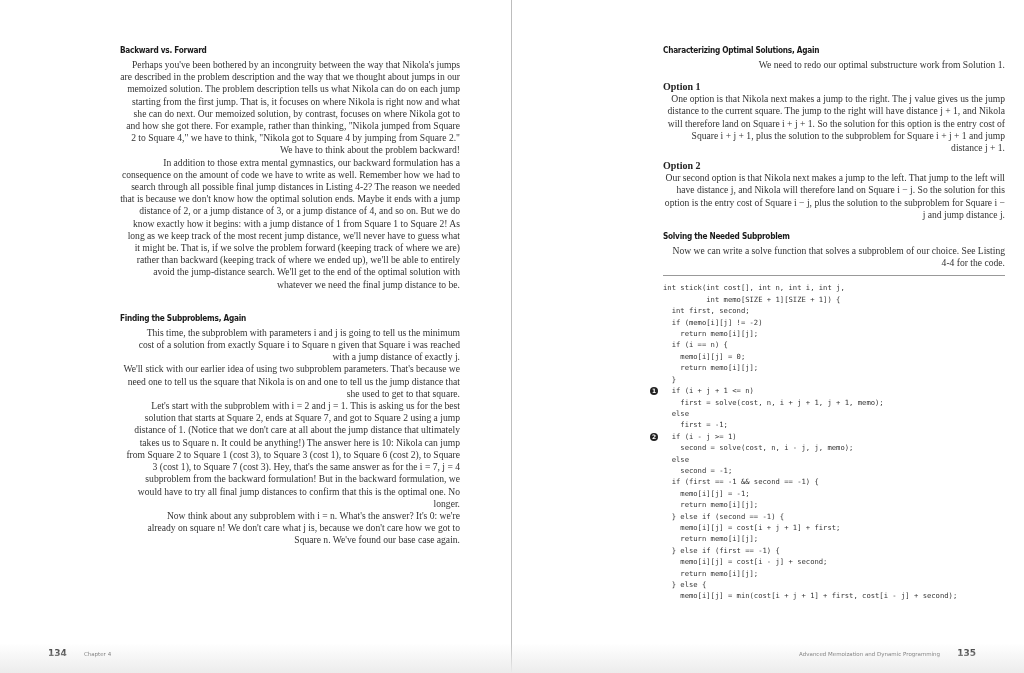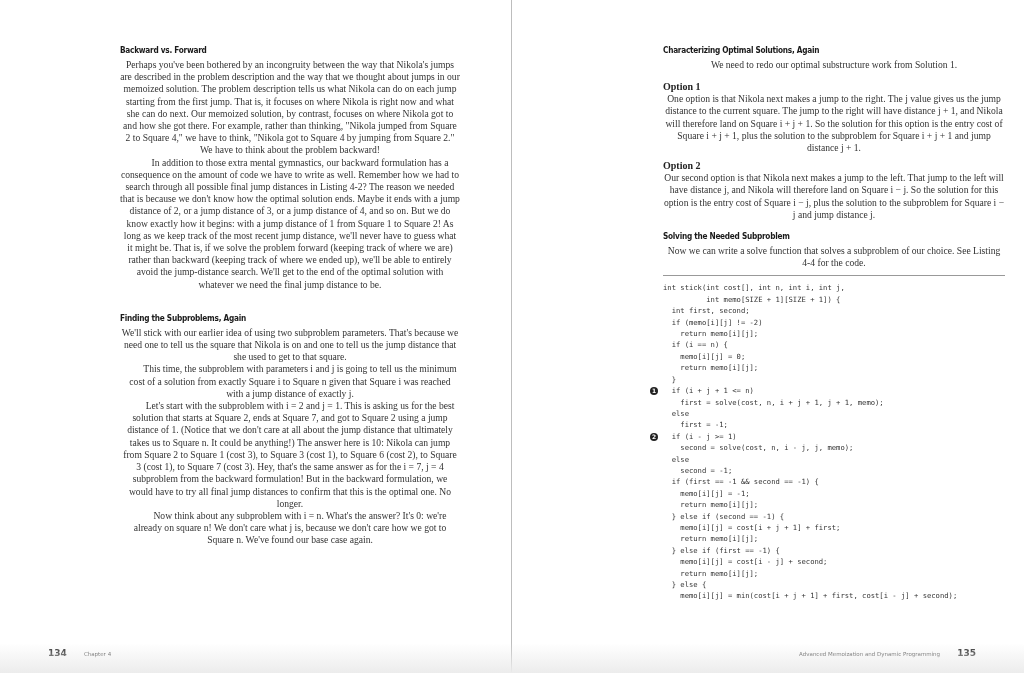--- a/index.html
+++ b/index.html
@@ -17,21 +17,21 @@
     position:absolute; left:0; right:0; bottom:0; height:30px;
     background:linear-gradient(to bottom, rgba(255,255,255,0), #ececec);
   }
   .col { position:absolute; }
   .left-col { left:120px; top:45px; width:340px; }
   h3.sect {
     font-family:"DejaVu Sans", sans-serif; font-weight:bold; font-size:8.4px;
     letter-spacing:-0.3px; margin:0 0 4px 0; color:#1a1a1a; transform:scaleX(0.88); transform-origin:left;
   }
   p.body {
-    font-size:9.6px; line-height:12.2px; margin:0; text-align:center; color:#333;
+    font-size:9.6px; line-height:12.2px; margin:0; text-align:right; color:#333;
   }
   p.indent { text-indent:20px; }
   .gap { height:22px; }
   .opt-head { font-weight:bold; font-size:10px; margin:10px 0 1px 0; color:#222; }
   .opt-body { margin-left:18px; }
   .rule { border-top:1px solid #999; margin:6px 0 6px 0; }
   pre.code {
     margin:0; font-family:"DejaVu Sans Mono", monospace; font-size:7.2px; line-height:11.4px;
     color:#333; white-space:pre;
   }
@@ -48,22 +48,22 @@
 </head>
 <body>
 
 <div class="page page-left">
   <div class="col left-col">
     <h3 class="sect">Backward vs. Forward</h3>
     <p class="body">Perhaps you've been bothered by an incongruity between the way that Nikola's jumps are described in the problem description and the way that we thought about jumps in our memoized solution. The problem description tells us what Nikola can do on each jump starting from the first jump. That is, it focuses on where Nikola is right now and what she can do next. Our memoized solution, by contrast, focuses on where Nikola got to and how she got there. For example, rather than thinking, "Nikola jumped from Square 2 to Square 4," we have to think, "Nikola got to Square 4 by jumping from Square 2." We have to think about the problem backward!</p>
     <p class="body indent">In addition to those extra mental gymnastics, our backward formulation has a consequence on the amount of code we have to write as well. Remember how we had to search through all possible final jump distances in Listing 4-2? The reason we needed that is because we don't know how the optimal solution ends. Maybe it ends with a jump distance of 2, or a jump distance of 3, or a jump distance of 4, and so on. But we do know exactly how it begins: with a jump distance of 1 from Square 1 to Square 2! As long as we keep track of the most recent jump distance, we'll never have to guess what it might be. That is, if we solve the problem forward (keeping track of where we are) rather than backward (keeping track of where we ended up), we'll be able to entirely avoid the jump-distance search. We'll get to the end of the optimal solution with whatever we need the final jump distance to be.</p>
     <div class="gap"></div>
     <h3 class="sect">Finding the Subproblems, Again</h3>
+    <p class="body indent">This time, the subproblem with parameters i and j is going to tell us the minimum cost of a solution from exactly Square i to Square n given that Square i was reached with a jump distance of exactly j.</p>
     <p class="body">We'll stick with our earlier idea of using two subproblem parameters. That's because we need one to tell us the square that Nikola is on and one to tell us the jump distance that she used to get to that square.</p>
-    <p class="body indent">This time, the subproblem with parameters i and j is going to tell us the minimum cost of a solution from exactly Square i to Square n given that Square i was reached with a jump distance of exactly j.</p>
     <p class="body indent">Let's start with the subproblem with i = 2 and j = 1. This is asking us for the best solution that starts at Square 2, ends at Square 7, and got to Square 2 using a jump distance of 1. (Notice that we don't care at all about the jump distance that ultimately takes us to Square n. It could be anything!) The answer here is 10: Nikola can jump from Square 2 to Square 1 (cost 3), to Square 3 (cost 1), to Square 6 (cost 2), to Square 3 (cost 1), to Square 7 (cost 3). Hey, that's the same answer as for the i = 7, j = 4 subproblem from the backward formulation! But in the backward formulation, we would have to try all final jump distances to confirm that this is the optimal one. No longer.</p>
     <p class="body indent">Now think about any subproblem with i = n. What's the answer? It's 0: we're already on square n! We don't care what j is, because we don't care how we got to Square n. We've found our base case again.</p>
   </div>
   <div class="footer" style="left:48px;">
     <span class="pnum">134</span>
     <span class="ftext" style="margin-left:12px;">Chapter 4</span>
   </div>
 </div>
 
 <div class="gutter"></div>

